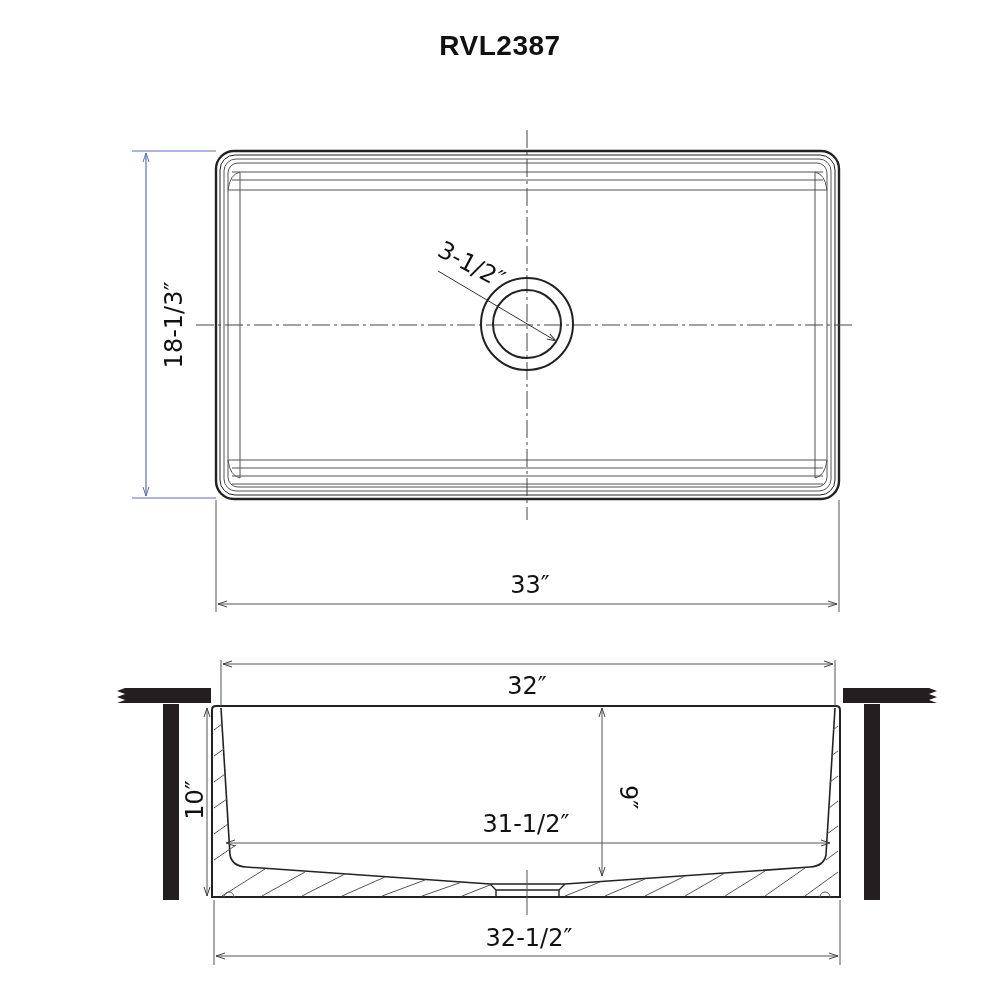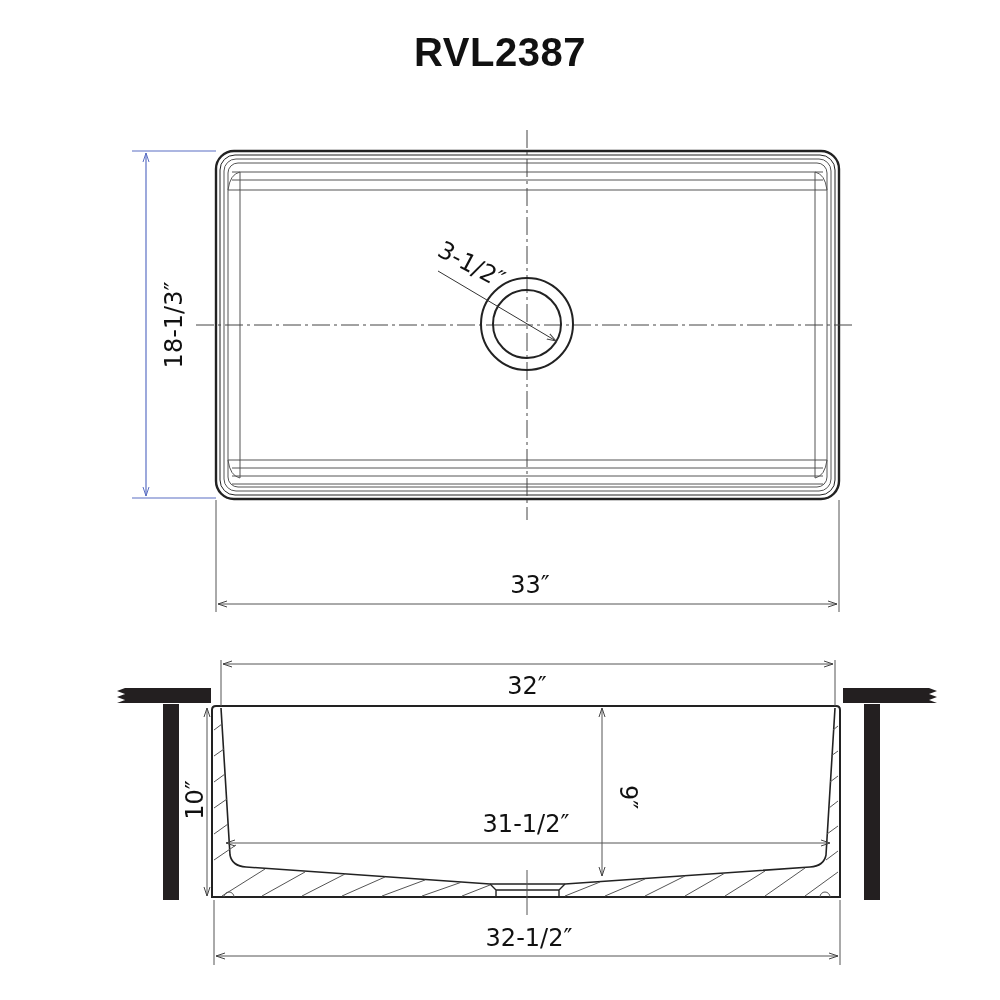--- a/index.html
+++ b/index.html
@@ -1,17 +1,17 @@
 <!DOCTYPE html>
 <html><head>
   <meta charset="utf-8">
   <style>
     html, body { margin: 0; padding: 0; background: #ffffff; }
     body { width: 1000px; height: 1000px; position: relative; overflow: hidden; font-family: "Liberation Sans", "DejaVu Sans", sans-serif; }
-    .title { position: absolute; left: 0; top: 30px; width: 1000px; text-align: center; font-size: 40px; font-weight: bold; color: #111; letter-spacing: 0.5px; }
+    .title { position: absolute; left: 0; top: 30px; width: 1000px; text-align: center; font-size: 28px; font-weight: bold; color: #111; letter-spacing: 0.5px; }
     svg.drawing { position: absolute; left: 0; top: 0; }
     .dim-text { font-family: "DejaVu Sans", sans-serif; font-size: 24px; fill: #111; }
     .ln { stroke: #222; fill: none; }
     .thin { stroke: #555; stroke-width: 1; fill: none; }
     .blue { stroke: #5b6fc4; stroke-width: 1.2; fill: none; }
     .center { stroke: #444; stroke-width: 1; stroke-dasharray: 18 4 3 4; fill: none; }
     .hatch { stroke: #555; stroke-width: 1; }
     .counter { fill: #231f20; }
   </style>
 </head>

